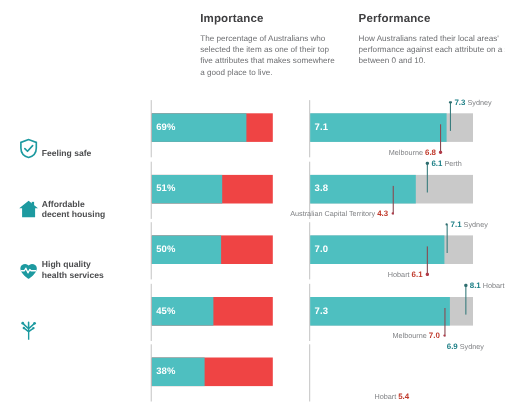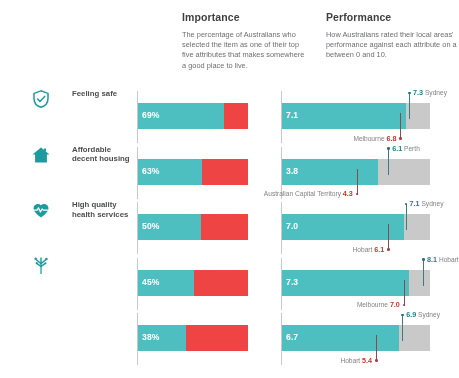--- a/index.html
+++ b/index.html
@@ -60,27 +60,27 @@
   .row {
     position: absolute;
     left: 0;
     width: 459px;
     height: 55.5px;
   }
 
   
   .label-cell {
     position: absolute;
-    left: 31px;
+    left: 16px;
     top: 0;
     width: 110px;
     height: 55.5px;
     display: flex;
-    align-items: flex-start;
-    gap: 21px;
+    align-items: flex-end;
+    gap: 2px;
   }
   .attr-icon {
     width: 20px;
     height: 20px;
     flex: 0 0 20px;
     display: block;
   }
   .attr-label {
     font-size: 7.8px;
     line-height: 9.6px;
@@ -247,21 +247,21 @@
             <rect x="15.4" y="4.2" width="2.6" height="3.6" fill="#1d9aa0"></rect>
           </svg></span>
         <span class="attr-label">
           <div>Affordable</div>
           <div>decent housing</div>
         </span>
       </div>
       <div class="axis imp"></div>
       <div class="imp-track">
         <div class="imp-fill" style="width:63.75px"></div>
-        <span class="imp-value">63%</span>
+        <span class="imp-value">51%</span>
       </div>
       <div class="axis perf"></div>
       <div class="perf-track">
         <div class="perf-fill" style="width:95.76px"></div>
         <span class="perf-value">3.8</span>
         <div class="marker-hi" style="left:106.21px; top:-10px; height:26px;"></div>
         <div class="dot-hi" style="left:105.21px; top:-11.5px;"></div>
         <div class="marker-lo" style="left:74.87px; top:10px; height:26px;"></div>
         <div class="dot-lo" style="left:73.87px; top:34px;"></div>
       </div>
@@ -324,24 +324,16 @@
       <div class="cap-hi" style="left:427.035294117647px;"><span class="num">8.1</span> <span class="city">Hobart</span></div>
       <div class="cap-lo" style="left:399.88235294117646px; transform:translateX(-100%);"><span class="city">Melbourne</span> <span class="num">7.0</span></div>
     </div>
     <div class="row" style="top: 225px;">
       <div class="axis imp"></div>
       <div class="imp-track">
         <div class="imp-fill" style="width:47.50px"></div>
         <span class="imp-value">38%</span>
       </div>
       <div class="axis perf"></div>
-      <div class="perf-track">
-        <div class="perf-fill" style="width:116.66px"></div>
-        <span class="perf-value">6.7</span>
-        <div class="marker-hi" style="left:120.14px; top:-10px; height:26px;"></div>
-        <div class="dot-hi" style="left:119.14px; top:-11.5px;"></div>
-        <div class="marker-lo" style="left:94.02px; top:10px; height:26px;"></div>
-        <div class="dot-lo" style="left:93.02px; top:34px;"></div>
-      </div>
       <div class="cap-hi" style="left:406.1411764705882px;"><span class="num">6.9</span> <span class="city">Sydney</span></div>
       <div class="cap-lo" style="left:372.0235294117647px; transform:translateX(-100%);"><span class="city">Hobart</span> <span class="num">5.4</span></div>
     </div>
   </div>
 
 </body></html>

